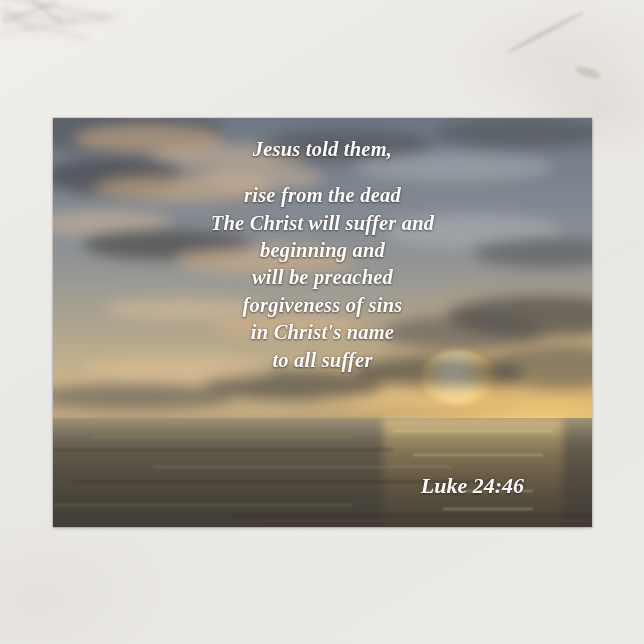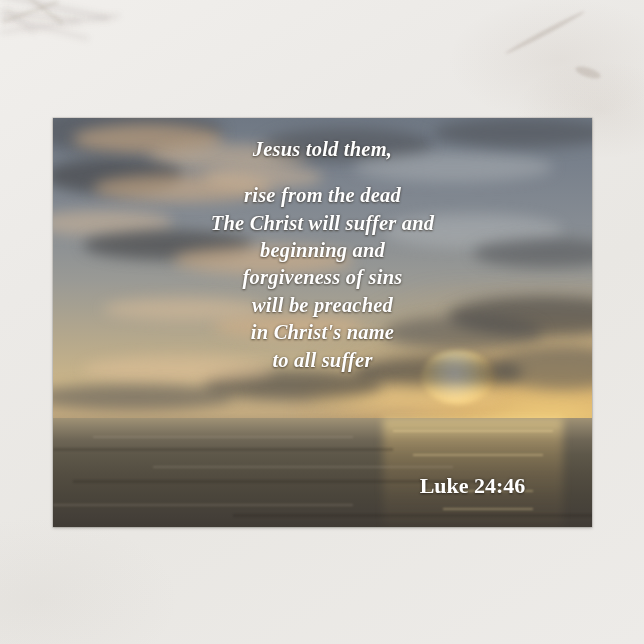--- a/index.html
+++ b/index.html
@@ -158,20 +158,21 @@
   }
   .verse .ln { display: block; white-space: nowrap; }
   .verse .gap { display: block; height: 19px; }
 
   .ref {
     position: absolute;
     left: 0;
     top: 355px;
     width: 539px;
     text-align: center;
+    font-style: italic;
     font-weight: bold;
     font-size: 22px;
     color: #ffffff;
     text-shadow: 0 1px 2px rgba(30,24,18,0.60), 0 0 3px rgba(30,24,18,0.40);
   }
   .ref .refinner {
     display: inline-block;
     padding-left: 300px;
   }
   .lastline {
@@ -248,22 +249,22 @@
   <div class="wave" style="left:0px;   top:386px; width:300px;"></div>
   <div class="wave wavedark" style="left:180px; top:396px; width:360px; height:3px;"></div>
   <div class="wave wavelit" style="left:390px; top:390px; width:90px;"></div>
 
   <div class="verse">
     <span class="ln">Jesus told them,</span>
     <span class="gap"></span>
     <span class="ln">rise from the dead</span>
     <span class="ln">The Christ will suffer and</span>
     <span class="ln">beginning and</span>
+    <span class="ln">will be preached</span>
     <span class="ln">forgiveness of sins</span>
-    <span class="ln">will be preached</span>
     <span class="ln">in Christ's name</span>
     <span class="ln">to all suffer</span>
   </div>
 
 
   <div class="ref">
     <span class="refinner">Luke 24:46</span>
   </div>
 
 </div>

